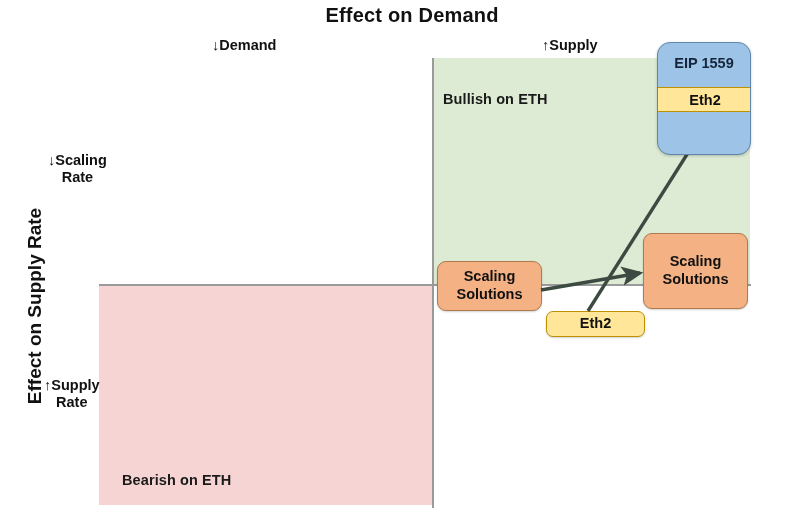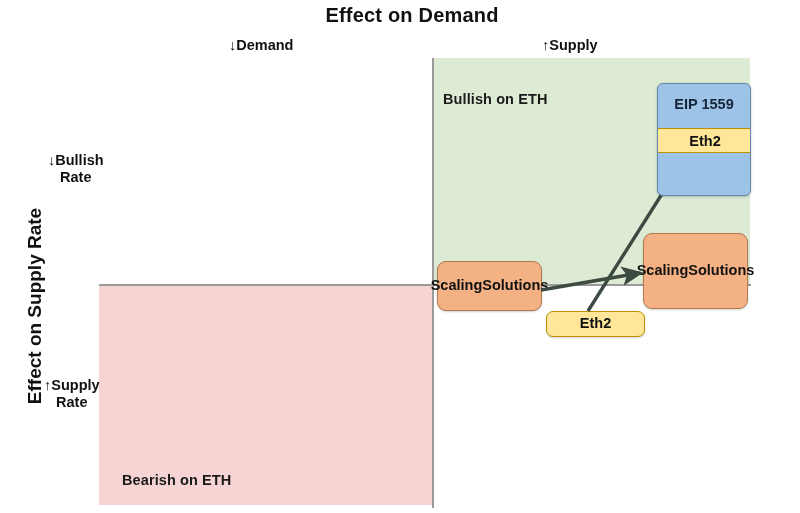--- a/index.html
+++ b/index.html
@@ -76,21 +76,21 @@
     color: #111111;
     letter-spacing: 0.2px;
   }
   .axis-caption {
     position: absolute;
     font-size: 14.5px;
     font-weight: 600;
     color: #111111;
     white-space: nowrap;
   }
-  #caption-demand-down { left: 229px; top: 37px; }
+  #caption-demand-down { left: 212px; top: 37px; }
   #caption-demand-up   { left: 542px; top: 37px; }
 
   .axis-caption-block {
     position: absolute;
     font-size: 14.5px;
     font-weight: 600;
     color: #111111;
     line-height: 1.18;
     text-align: center;
     white-space: nowrap;
@@ -112,21 +112,21 @@
     transform: rotate(-90deg);
     transform-origin: 50% 50%;
     white-space: nowrap;
   }
 
   
   .node {
     position: absolute;
     box-sizing: border-box;
     display: flex;
-    flex-direction: row;
+    flex-direction: column;
     align-items: center;
     justify-content: center;
     text-align: center;
     font-weight: 700;
     color: #111111;
     border-radius: 9px;
     border: 1.3px solid #B07A4E;
     background: #F4B183;
     font-size: 14.5px;
     line-height: 1.22;
@@ -159,27 +159,26 @@
   }
 
   
   #node-eip1559 {
     position: absolute;
     left: 657px;
     top: 42px;
     width: 94px;
     height: 113px;
     box-sizing: border-box;
-    border-radius: 6px;
+    border-radius: 13px;
     border: 1.3px solid #5F86AD;
     background: #9DC3E6;
     box-shadow: 0 1px 3px rgba(0,0,0,0.22);
     z-index: 8;
     overflow: hidden;
-    margin-top: 41px;
   }
   #eip-title {
     position: absolute;
     left: 0;
     top: 12px;
     width: 100%;
     text-align: center;
     font-size: 14.5px;
     font-weight: 700;
     color: #16253C;
@@ -226,21 +225,21 @@
 
   <div class="quad-label" id="label-bullish">Bullish on ETH</div>
   <div class="quad-label" id="label-bearish">Bearish on ETH</div>
 
   <div id="chart-title">Effect on Demand</div>
 
   <div class="axis-caption" id="caption-demand-down">↓Demand</div>
   <div class="axis-caption" id="caption-demand-up">↑Supply</div>
 
   <div class="axis-caption-block" id="caption-supply-down">
-    <span class="l1">↓Bullish</span>
+    <span class="l1">↓Scaling</span>
     <span class="l2">Rate</span>
   </div>
   <div class="axis-caption-block" id="caption-supply-up">
     <span class="l1">↑Supply</span>
     <span class="l2">Rate</span>
   </div>
 
   <div id="ylabel">Effect on Supply Rate</div>
 
   <svg id="arrow-layer" viewBox="0 0 800 513" width="800" height="513" xmlns="http://www.w3.org/2000/svg">

